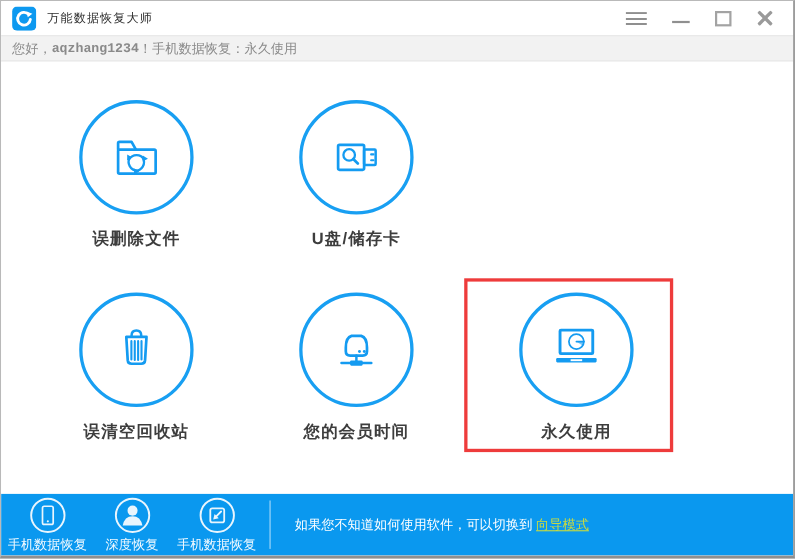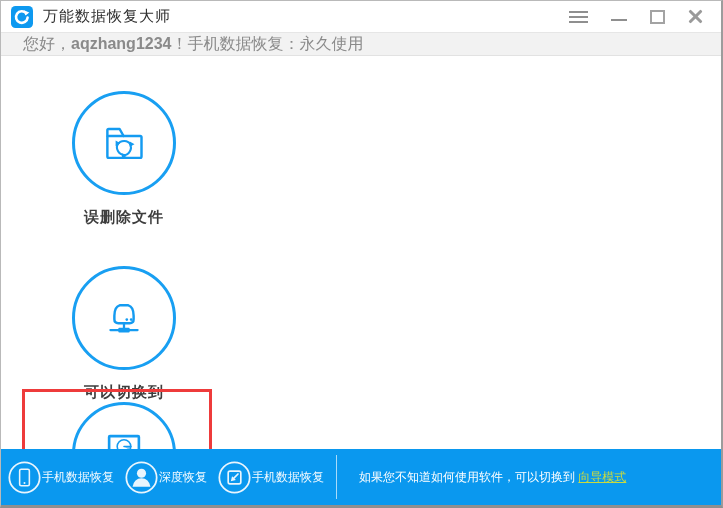--- a/index.html
+++ b/index.html
@@ -4,50 +4,50 @@
 <style>
   html,body{margin:0;padding:0;background:#fff;}
   .window{
     width:723px;height:508px;box-sizing:border-box;position:relative;
     border:1px solid #b9b9b9;border-right:2px solid #9c9c9c;border-bottom:3px solid #8f8f8f;
     background:#fff;font-family:"Liberation Sans",sans-serif;overflow:hidden;
   }
   
   .titlebar{height:31px;display:flex;align-items:center;padding:0 10px;background:#fff;}
   .app-icon{width:22px;height:22px;flex:0 0 auto;}
-  .title{margin-left:10px;font-size:15px;color:#2f2f2f;letter-spacing:1px;}
+  .title{margin-left:10px;font-size:11px;color:#2f2f2f;letter-spacing:1px;}
   .controls{margin-left:auto;display:flex;align-items:center;gap:23px;margin-right:8px;}
   .ctl{cursor:pointer;display:inline-block;}
   .ctl-menu{width:19px;height:12px;background:repeating-linear-gradient(#8f8f8f 0 2px,transparent 2px 5px);}
   .ctl-min{width:16px;height:2px;background:#8f8f8f;margin-top:6px;}
   .ctl-max{width:11px;height:10px;border:2px solid #a3a3a3;}
   .ctl-close{position:relative;width:15px;height:15px;}
   .ctl-close::before,.ctl-close::after{
     content:"";position:absolute;left:-1px;top:6px;width:17px;height:3px;background:#9a9a9a;border-radius:1px;}
   .ctl-close::before{transform:rotate(45deg);}
   .ctl-close::after{transform:rotate(-45deg);}
   
   .memberbar{height:24px;box-sizing:border-box;background:#f2f2f2;border-top:1px solid #e6e6e6;border-bottom:1px solid #e2e2e2;
-    display:flex;align-items:center;padding:0 22px;font-size:16px;color:#8a8a8a;}
-  .memberbar b{font-weight:bold;}
+    display:flex;align-items:center;padding:0 10px;font-size:12px;color:#8a8a8a;}
+  .memberbar b{font-weight:bold;font-family:Liberation Mono, monospace;}
   
   .main{height:393px;box-sizing:border-box;padding:35px 23px 0;background:#fff;}
-  .grid-row{display:flex;justify-content:space-between;flex-direction:column;}
+  .grid-row{display:flex;}
   .grid-row.second{margin-top:39px;}
   .mode-cell{width:200px;display:flex;flex-direction:column;align-items:center;position:relative;cursor:pointer;}
   .mode-circle{width:104px;height:104px;box-sizing:border-box;border:3px solid #189FF2;border-radius:50%;
     display:flex;align-items:center;justify-content:center;background:#fff;}
   .mode-circle svg{width:56px;height:56px;color:#149BF1;}
   .mode-label{margin-top:13px;font-size:15px;font-weight:bold;color:#3d3d3d;letter-spacing:1px;}
   .highlight-box{position:absolute;left:-2px;top:-13px;width:190px;height:158px;box-sizing:border-box;
     border:3px solid #EE3B3B;pointer-events:none;}
   
   .footer{position:absolute;left:0;right:0;bottom:0;height:56px;background:#0A98EF;display:flex;align-items:center;}
   .footer-actions{display:flex;align-items:flex-start;padding-left:6px;gap:10px;}
-  .footer-action{display:flex;flex-direction:row;align-items:center;cursor:pointer;min-width:62px;}
+  .footer-action{display:flex;flex-direction:column;align-items:center;cursor:pointer;min-width:62px;}
   .footer-action svg{width:35px;height:35px;color:#E9F5FD;}
   .footer-action-label{margin-top:1px;font-size:12px;color:#f2faff;white-space:nowrap;}
   .footer-divider{width:1px;height:44px;background:rgba(255,255,255,.65);margin-left:12px;}
   .footer-hint{margin-left:22px;font-size:12px;color:#fff;}
   .footer-hint a{color:#C9DA3F;text-decoration:underline;cursor:pointer;}
   svg{display:block;}
 </style>
 </head>
 <body>
 
@@ -94,38 +94,60 @@
                 <path d="M24.5 34 A9 9 0 0 1 40 34.2"></path>
                 <polygon points="38.6,30.2 44,33.4 38.6,36.4" fill="currentColor" stroke="none"></polygon>
               </g>
             </g>
           </svg>
         </div>
         <div class="mode-label">误删除文件</div>
       </div>
 
 
+      <div class="mode-cell">
+        <div class="mode-circle">
+          <svg viewBox="0 0 64 64" fill="none" stroke="currentColor" stroke-width="2.8" stroke-linejoin="round" stroke-linecap="round">
+            <rect x="13" y="19" width="27" height="26" rx="1.5"></rect>
+            <circle cx="24.5" cy="29.5" r="6" stroke-width="2.4"></circle>
+            <line x1="28.7" y1="33.7" x2="33.5" y2="38.5" stroke-width="2.8"></line>
+            <rect x="40" y="24" width="12" height="16" rx="1" stroke-width="2.6"></rect>
+            <path d="M47.3 29h2.4 M47.3 35h2.4" stroke-width="2.2"></path>
+          </svg>
+        </div>
+        <div class="mode-label">U盘/储存卡</div>
+      </div>
 
     </div>
 
     <div class="grid-row second">
 
+      <div class="mode-cell">
+        <div class="mode-circle">
+          <svg viewBox="0 0 64 64" fill="none" stroke="currentColor" stroke-width="2.8" stroke-linejoin="round" stroke-linecap="round">
+            <path d="M21.5 18.5 H42.5 L41 43 q-0.3 3.5 -4 3.5 H27 q-3.7 0 -4 -3.5 Z"></path>
+            <path d="M27 18.5 V17 q0-5 5-5 t5 5 v1.5" stroke-width="2.6"></path>
+            <path d="M26.8 23 v19 M30.3 23 v19.5 M33.8 23 v19.5 M37.3 23 v19" stroke-width="2.2"></path>
+          </svg>
+        </div>
+        <div class="mode-label">误清空回收站</div>
+      </div>
 
       <div class="mode-cell">
         <div class="mode-circle">
           <svg viewBox="0 0 64 64" fill="none" stroke="currentColor" stroke-width="2.8" stroke-linejoin="round" stroke-linecap="round">
             <path d="M21 33.5 v-4 c0-7 2.5-11 6-12 h10 c3.5 1 6 5 6 12 v4 c0 2.8-1.8 4.5-4.5 4.5 h-13 c-2.7 0-4.5-1.7-4.5-4.5 Z"></path>
             <circle cx="35.2" cy="33.8" r="1.5" fill="currentColor" stroke="none"></circle>
             <circle cx="40.2" cy="33.8" r="1.5" fill="currentColor" stroke="none"></circle>
             <line x1="32" y1="38" x2="32" y2="44.5" stroke-width="2.6"></line>
             <line x1="16.5" y1="45.8" x2="47.5" y2="45.8" stroke-width="2.6"></line>
             <rect x="25.5" y="43" width="13" height="5.6" rx="1.2" fill="currentColor" stroke="none"></rect>
           </svg>
         </div>
-        <div class="mode-label">可以切换到</div>
+        <div class="mode-label">您的会员时间</div>
       </div>
 
       <div class="mode-cell">
         <div class="highlight-box"></div>
         <div class="mode-circle">
           <svg viewBox="0 0 64 64" fill="none" stroke="currentColor" stroke-width="3" stroke-linejoin="round" stroke-linecap="round">
             <rect x="15" y="11.5" width="34" height="24.5" rx="1"></rect>
             <circle cx="32" cy="23.5" r="7.8" stroke-width="1.8"></circle>
             <line x1="32" y1="23.5" x2="39.8" y2="23.5" stroke-width="1.8"></line>
             <path d="M32 23.5 L39.8 23.5 A7.8 7.8 0 0 1 38.6 27.8 Z" fill="currentColor" opacity="0.55" stroke="none"></path>

